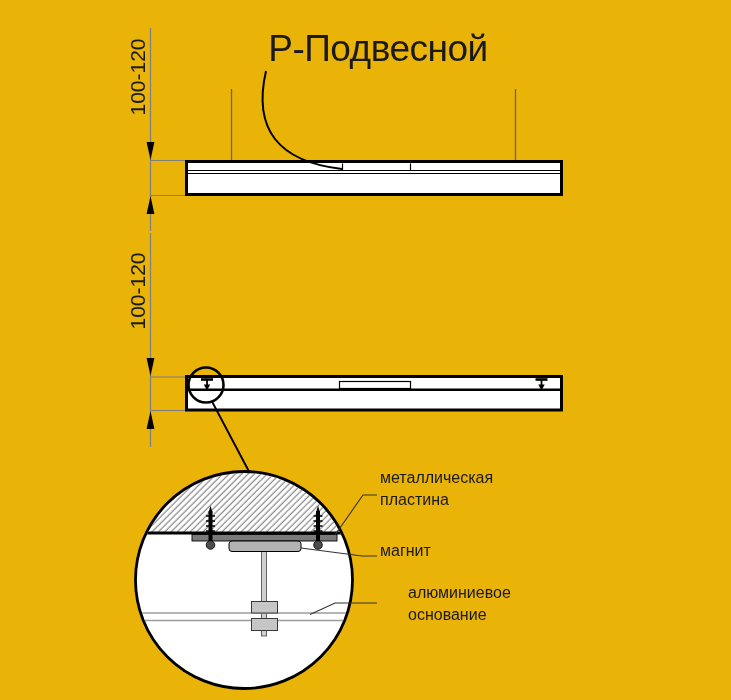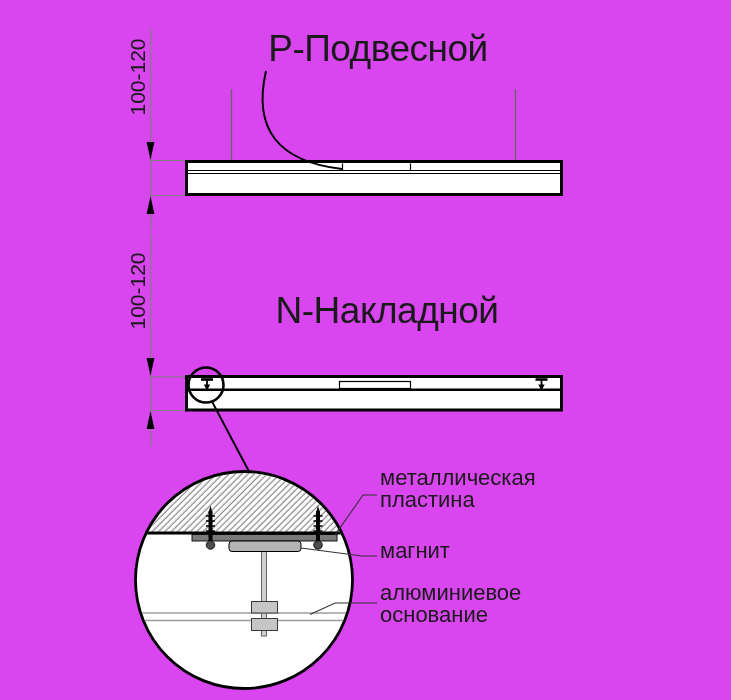--- a/index.html
+++ b/index.html
@@ -1,20 +1,20 @@
 <!DOCTYPE html>
 <html><head>
 <meta charset="utf-8">
 <style>
   html, body { margin: 0; padding: 0; background: #ffffff; }
   #canvas {
     position: relative;
     width: 731px;
     height: 700px;
-    background: #d946ef;
+    background: #eab308;
     font-family: "Liberation Sans", sans-serif;
     color: #000000;
     overflow: hidden;
   }
   #drawing-svg { position: absolute; left: 0; top: 0; }
   .txt { position: absolute; color: #1a1a1a; }
   .title {
     width: 390px;
     text-align: center;
     font-size: 37px;
@@ -26,21 +26,21 @@
     left: 93px;
     width: 90px;
     text-align: center;
     font-size: 21px;
     line-height: 20px;
     transform: rotate(-90deg);
     white-space: nowrap;
   }
   .part-label {
     left: 380px;
-    font-size: 22px;
+    font-size: 16px;
     line-height: 22px;
     white-space: pre-line;
   }
 </style>
 </head>
 <body>
 
 <div id="canvas">
 
   <svg id="drawing-svg" width="731" height="700" viewBox="0 0 731 700">
@@ -133,27 +133,26 @@
 
     <g fill="none" stroke="#333" stroke-width="1.1">
       <polyline points="335,535 363,495 377,495"></polyline>
       <polyline points="301,548 362,556 377,556"></polyline>
       <polyline points="310,614.5 335,603 377,603"></polyline>
     </g>
   </svg>
 
   <div class="txt title" style="left:183px; top:29px;">Р-Подвесной</div>
 
-  <div class="txt title" style="left:192px; top:291px;">N-Накладной</div>
 
   <div class="txt dim-label" style="top:67px;">100-120</div>
 
   <div class="txt dim-label" style="top:281px;">100-120</div>
 
   <div class="txt part-label" style="top:467px;">металлическая
 пластина</div>
 
   <div class="txt part-label" style="top:540px;text-align:center;">магнит</div>
 
-  <div class="txt part-label" style="top:582px;">алюминиевое
+  <div class="txt part-label" style="top:582px;margin-left:28px;">алюминиевое
 основание</div>
 
 </div>
 
 </body></html>

